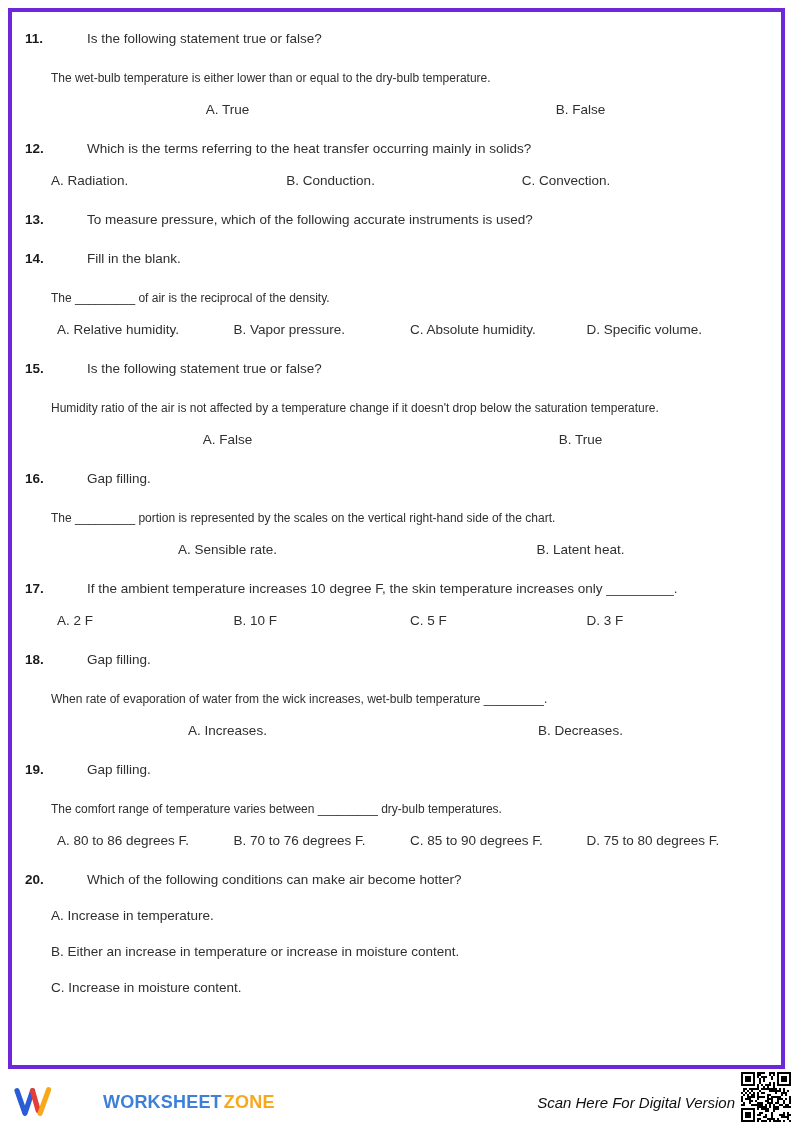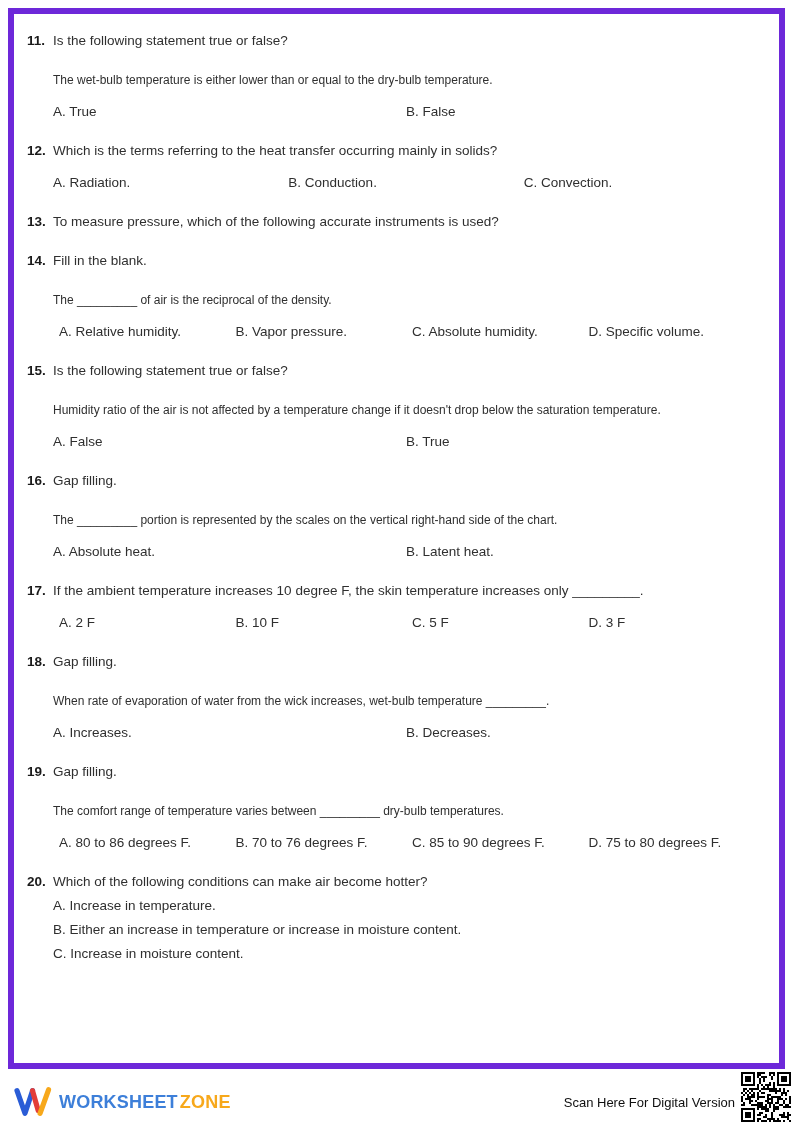--- a/index.html
+++ b/index.html
@@ -4,48 +4,48 @@
 <style>
   * { margin:0; padding:0; box-sizing:border-box; }
   html,body { overflow:hidden; }
   body {
     width:793px; height:1122px; background:#ffffff;
     font-family:"Liberation Sans", sans-serif;
     color:#2F2F2F; position:relative;
   }
   .sheet {
     position:absolute; left:8px; top:8px; width:777px; height:1061px;
-    border:6px solid #6d28d9; background:#fff;
+    border:4px solid #6d28d9; background:#fff;
     padding:17px 9px 0 13px;
   }
   .q { margin-top:19px; }
   .q:first-child { margin-top:0; }
   .q-header { display:flex; line-height:20px; font-size:13.5px; }
   .q-num { width:26px; flex:0 0 26px; font-weight:700; color:#1A1A1A; }
-  .q-prompt { flex:1; max-width:706px; }
+  .q-prompt { flex:1; max-width:706px;margin-left:36px; }
   .q-body { margin-left:26px; margin-top:19px; line-height:20px; font-size:12px; max-width:700px; }
   .opts {
     margin-left:26px; margin-top:12px; width:706px;
     display:grid; font-size:13.5px; line-height:20px;
   }
-  .cols-2 { grid-template-columns:repeat(2,1fr); }
+  .cols-2 { grid-template-columns:repeat(2,1fr);text-align:center; }
   .cols-3 { grid-template-columns:repeat(3,1fr); }
   .cols-4 { grid-template-columns:repeat(4,1fr);margin-left:32px; }
   .opts.stacked { display:block; margin-top:0; width:706px; }
-  .opts.stacked .opt { display:block; margin-top:4px; }
+  .opts.stacked .opt { display:block; margin-top:16px; }
   .footer {
     position:absolute; left:0; top:1070px; width:793px; height:52px;
     display:flex; align-items:center; padding-top:12px;
   }
-  .logo { display:flex; align-items:center; margin-left:13px; }
+  .logo { display:flex; align-items:center; margin-left:13px;gap:44px; }
   .logo-mark { width:40px; height:32px; display:block; }
   .logo-text { font-size:18px; font-weight:700; letter-spacing:0.2px; margin-left:6px; white-space:nowrap; }
   .logo-worksheet { color:#3D7FD9; }
   .logo-zone { color:#F7A81B; margin-left:2px; }
-  .scan-text { margin-left:auto; margin-right:58px; font-size:13px; color:#0F0F0F; white-space:nowrap; }
+  .scan-text { margin-left:auto; margin-right:58px; font-size:15px; color:#0F0F0F; white-space:nowrap;font-style:italic; }
   .qr { position:absolute; right:2px; top:2px; width:50px; height:50px; background:#fff; }
   .qr svg { width:100%; height:100%; display:block; }
 </style>
 </head>
 <body>
 
 <div class="sheet">
 
   <div class="q">
     <div class="q-header">
@@ -104,21 +104,21 @@
     </div>
   </div>
 
   <div class="q">
     <div class="q-header">
       <span class="q-num">16.</span>
       <span class="q-prompt">Gap filling.</span>
     </div>
     <div class="q-body">The _________ portion is represented by the scales on the vertical right-hand side of the chart.</div>
     <div class="opts cols-2">
-      <span class="opt">A. Absolute heat.</span>
+      <span class="opt">A. Sensible rate.</span>
       <span class="opt">B. Latent heat.</span>
     </div>
   </div>
 
   <div class="q">
     <div class="q-header">
       <span class="q-num">17.</span>
       <span class="q-prompt">If the ambient temperature increases 10 degree F, the skin temperature increases only _________.</span>
     </div>
     <div class="opts cols-4">

